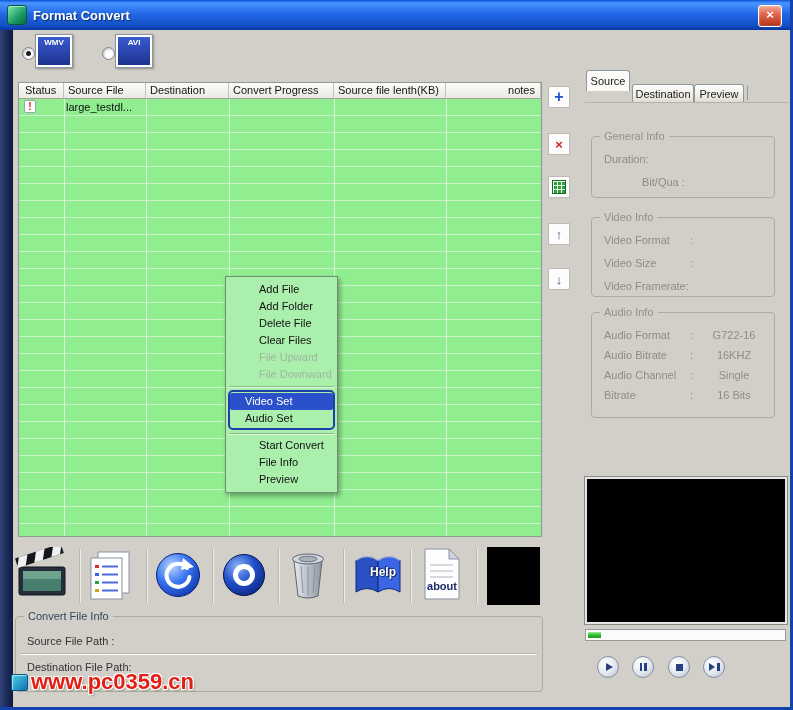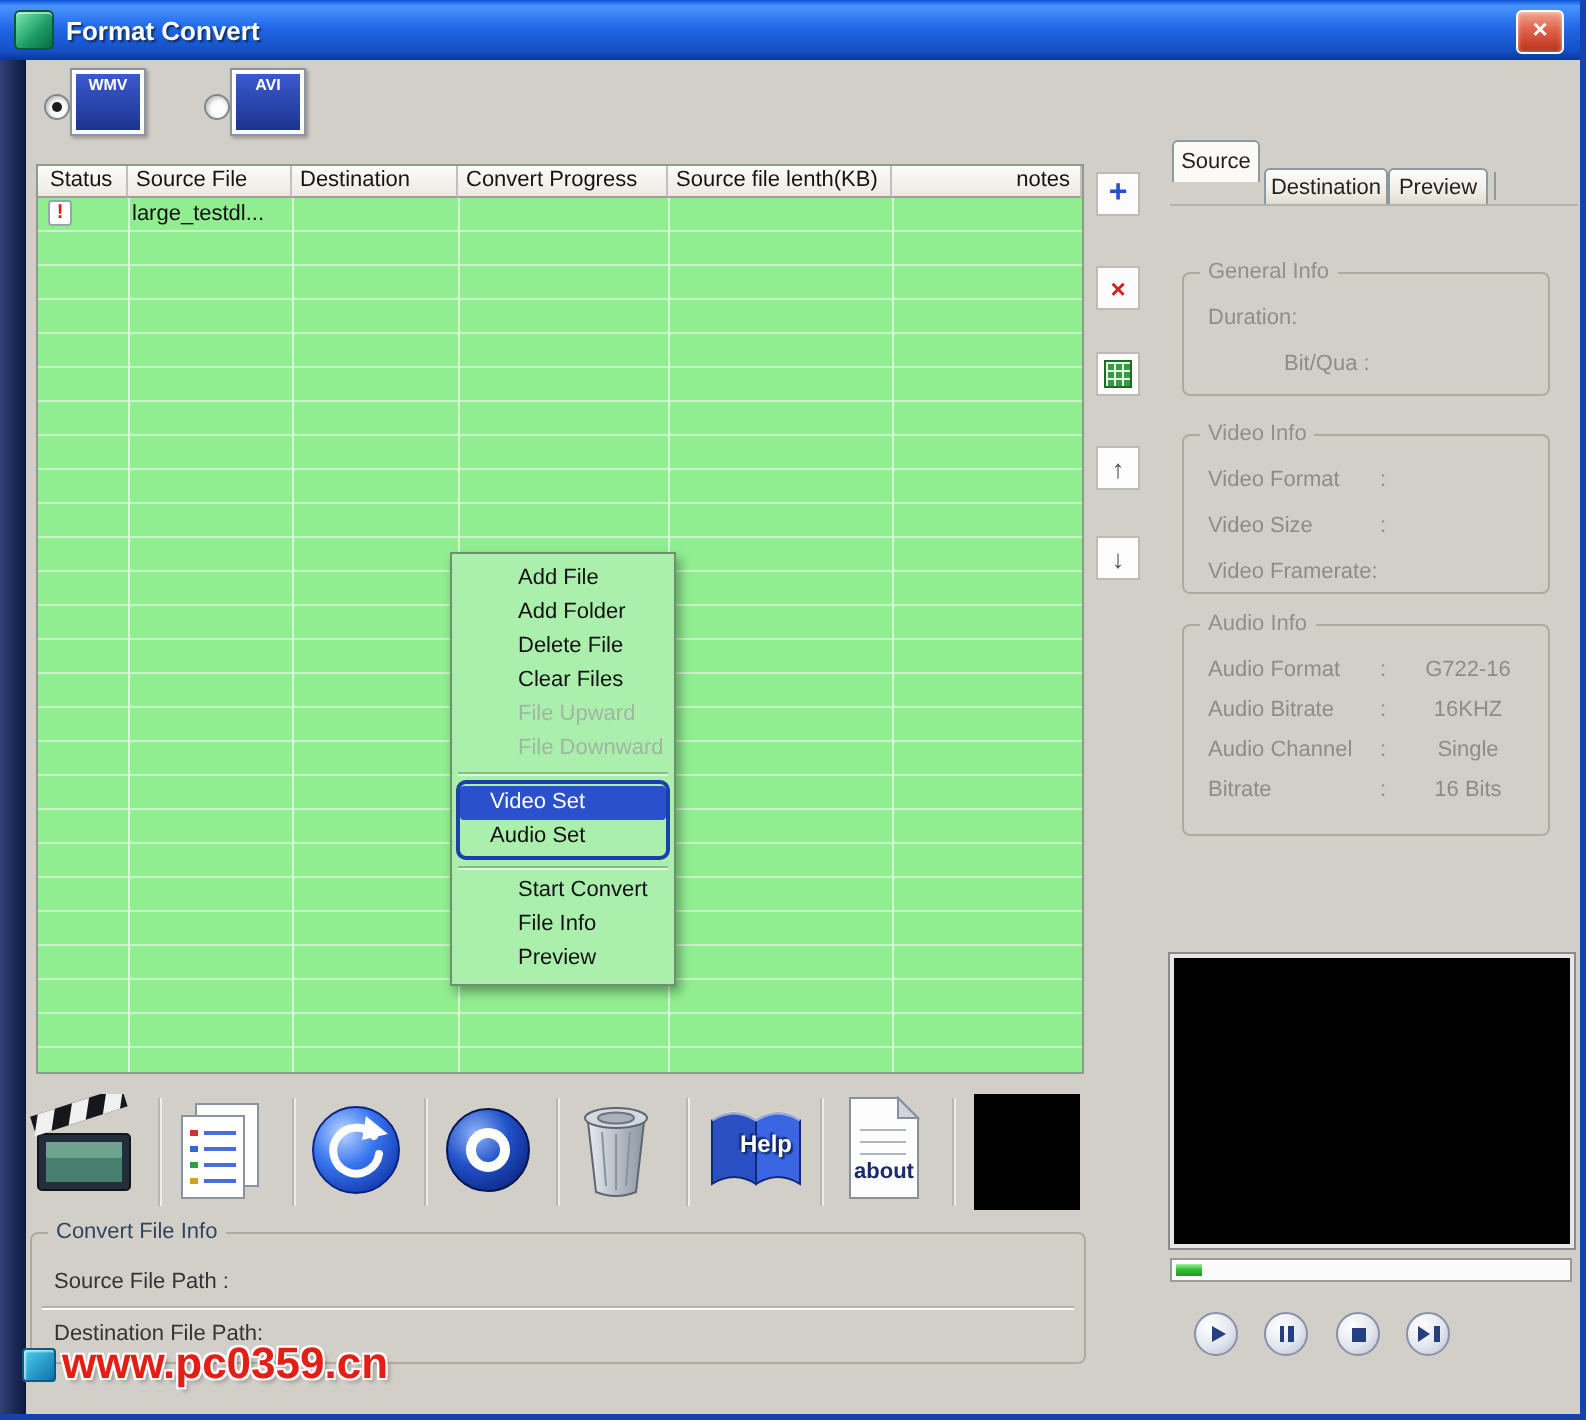--- a/index.html
+++ b/index.html
@@ -368,21 +368,21 @@
       <path d="M5 2 L29 2 L39 12 L39 52 L5 52 Z" fill="#fdfdfd" stroke="#8890a0"></path>
       <path d="M29 2 L29 12 L39 12 Z" fill="#d0d4dc" stroke="#8890a0"></path>
       <line x1="10" y1="18" x2="33" y2="18" stroke="#b0b6c0"></line>
       <line x1="10" y1="24" x2="33" y2="24" stroke="#b0b6c0"></line>
       <line x1="10" y1="30" x2="33" y2="30" stroke="#b0b6c0"></line>
     </svg>
   </div>
   <span class="about-label">about</span>
   <div class="blackbox" style="left:487px;top:547px;width:53px;height:58px;"></div>
 
-  <div class="gb" style="left:15px;top:616px;width:528px;height:66px;">
+  <div class="gb" style="left:15px;top:616px;width:528px;height:76px;">
     <span class="gb-title cfi-title">Convert File Info</span>
     <span class="cfi-label" style="top:18px;">Source File Path :</span>
     <div class="cfi-div" style="top:36px;"></div>
     <span class="cfi-label" style="top:44px;">Destination File Path:</span>
   </div>
 
   <div class="wm" style="left:11px;top:669px;">
     <span class="wm-ic"></span>
     <span class="wm-t" style="font-size:22px;">www.pc0359.cn</span>
   </div>

